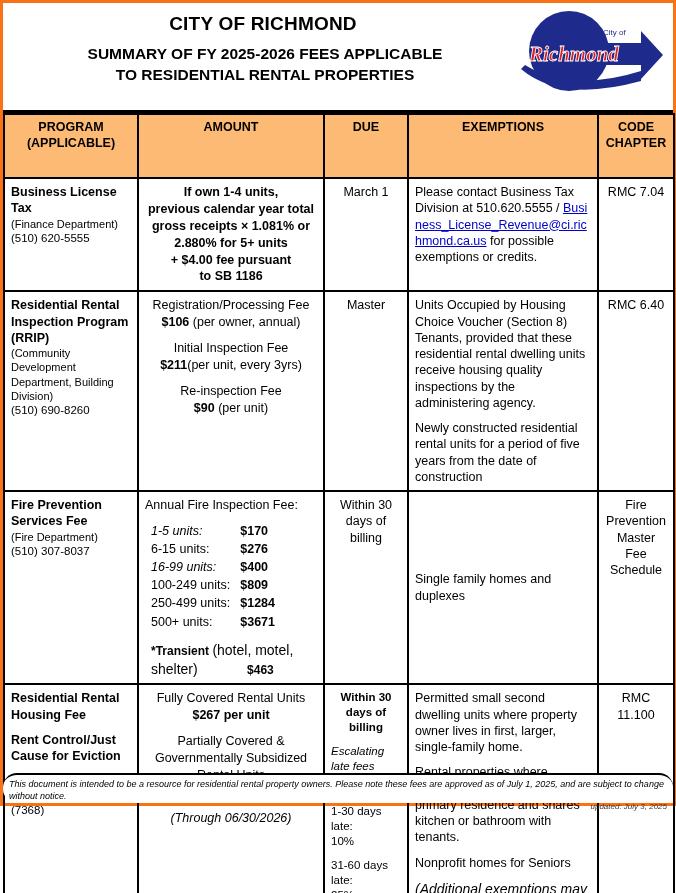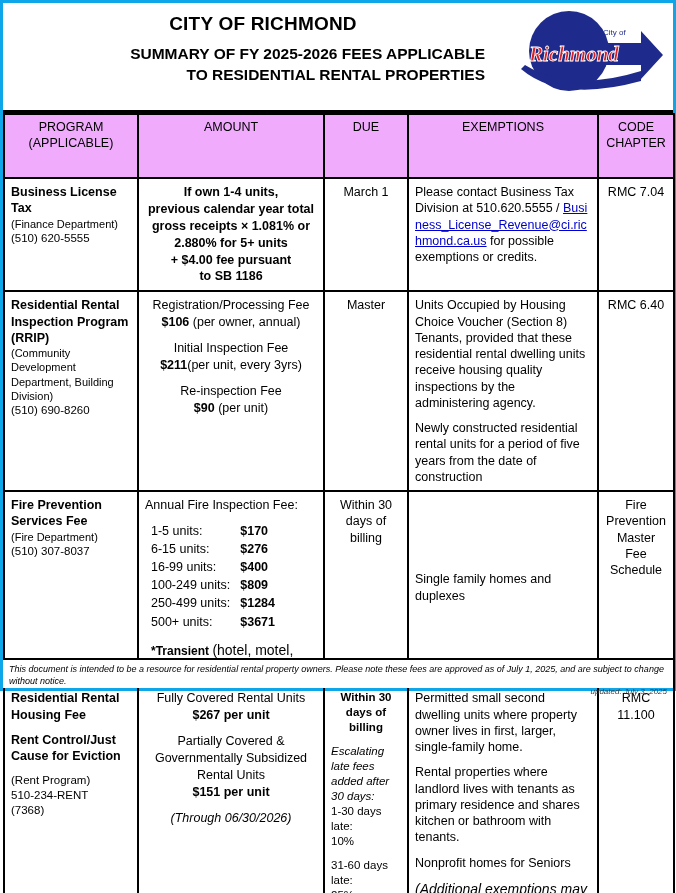--- a/index.html
+++ b/index.html
@@ -10,23 +10,23 @@
   body {
     width: 676px;
     height: 893px;
     font-family: "Liberation Sans", sans-serif;
     color: #000000;
     overflow: hidden;
   }
   .page {
     position: relative;
     width: 676px;
-    height: 691px;
+    height: 806px;
     box-sizing: border-box;
-    border: 3px solid #0ea5e9;
+    border: 3px solid #f97316;
     background: #ffffff;
   }
   
   .header {
     position: relative;
     box-sizing: border-box;
     padding: 10px 8px 8px 8px;
     border-bottom: 3px solid #000000;
     height: 110px;
   }
@@ -38,21 +38,21 @@
     font-size: 19px;
     font-weight: bold;
     text-align: center;
     letter-spacing: .2px;
     margin-bottom: 9px;
   }
   .title-sub {
     font-size: 15.5px;
     font-weight: bold;
     line-height: 1.35;
-    text-align: right;
+    text-align: center;
     padding-left: 4px;
   }
   .logo {
     position: absolute;
     right: 10px;
     top: 6px;
     width: 172px;
     height: 96px;
   }
   
@@ -60,25 +60,25 @@
     border-collapse: collapse;
     width: 100%;
     table-layout: fixed;
   }
   table.fees td, table.fees th {
     border: 2px solid #000000;
     vertical-align: top;
     padding: 5px 6px;
   }
   thead th {
-    background: #f0abfc;
-    text-align: center;
-    vertical-align: middle;
-    font-size: 12.5px;
-    font-weight: normal;
+    background: #fdba74;
+    text-align: center;
+    vertical-align: middle;
+    font-size: 12.5px;
+    font-weight: bold;
     height: 52px;
     line-height: 1.25;
   }
   .col-program { width: 134px; }
   .col-amount  { width: 186px; }
   .col-due     { width: 84px; }
   .col-exempt  { width: 190px; }
   .col-code    { width: 76px; }
 
   .cell-program {
@@ -165,20 +165,21 @@
     right: 0;
     bottom: 0;
     border-top: 2px solid #000000;
     padding: 3px 6px 2px 6px;
     font-size: 9px;
     font-style: italic;
     line-height: 1.35;
     background: #ffffff;
     height: 30px;
     box-sizing: border-box;
+    border-radius: 14px;
   }
   .footer .updated {
     text-align: right;
     font-size: 8px;
     color: #333;
   }
 </style>
 </head>
 <body>
 
@@ -279,29 +280,29 @@
           <div>Fire Prevention Services Fee</div>
           <div class="dept">(Fire Department)</div>
           <div class="phone">(510) 307-8037</div>
         </td>
         <td class="cell-amount left">
           <div>Annual Fire Inspection Fee:</div>
           <div class="fire-list">
             <table style="border-collapse:collapse;">
               <tbody>
                   <tr>
-                <td style="border:none;padding:0 10px 0 0;">1-5 units:</td>
+                <td style="border:none;padding:0 10px 0 0;font-style:italic;">1-5 units:</td>
                 <td style="border:none;padding:0;" class="amt">$170</td>
               </tr>
               <tr>
                 <td style="border:none;padding:0 10px 0 0;">6-15 units:</td>
                 <td style="border:none;padding:0;" class="amt">$276</td>
               </tr>
               <tr>
-                <td style="border:none;padding:0 10px 0 0;">16-99 units:</td>
+                <td style="border:none;padding:0 10px 0 0;font-style:italic;">16-99 units:</td>
                 <td style="border:none;padding:0;" class="amt">$400</td>
               </tr>
               <tr>
                 <td style="border:none;padding:0 10px 0 0;">100-249 units:</td>
                 <td style="border:none;padding:0;" class="amt">$809</td>
               </tr>
               <tr>
                 <td style="border:none;padding:0 10px 0 0;">250-499 units:</td>
                 <td style="border:none;padding:0;" class="amt">$1284</td>
               </tr>

